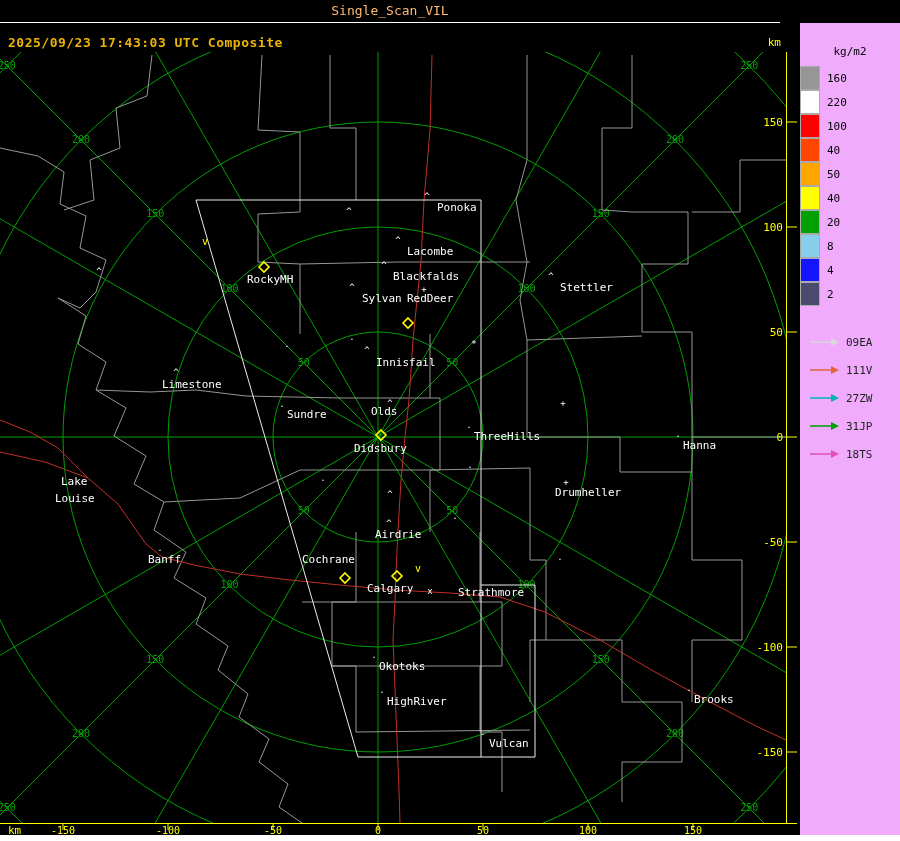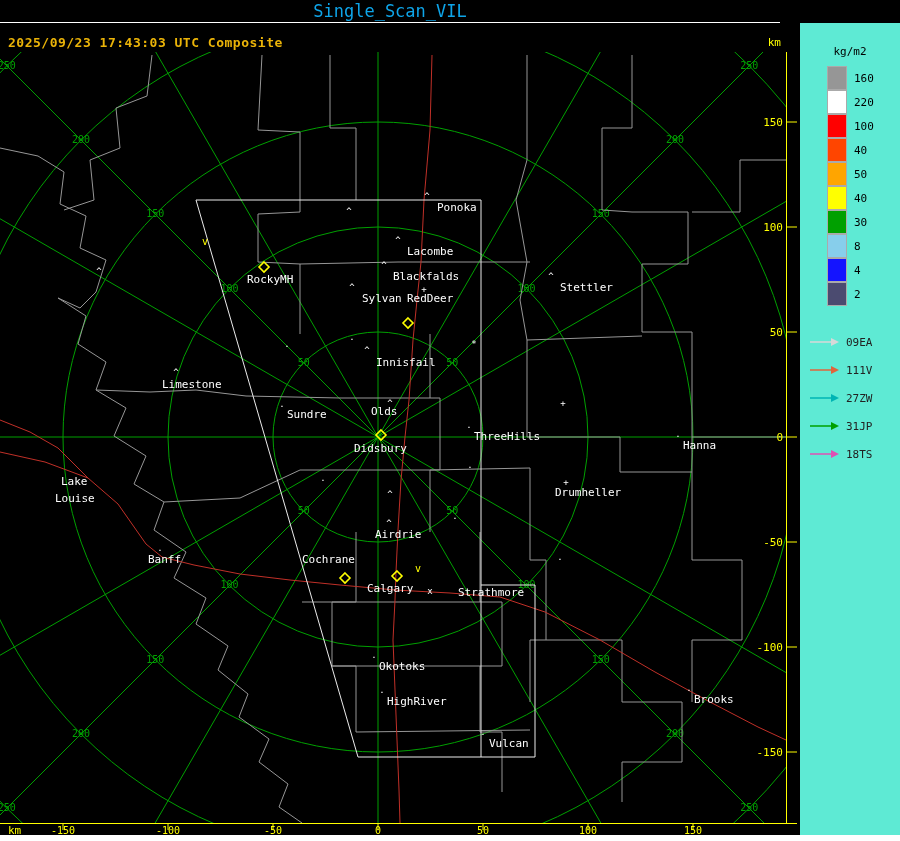--- a/index.html
+++ b/index.html
@@ -3,35 +3,35 @@
 <meta charset="utf-8">
 <style>
   html,body{margin:0;padding:0;}
   body{
     width:900px;height:841px;position:relative;overflow:hidden;
     background:#000;font-family:"DejaVu Sans Mono",monospace;
   }
   .titlebar{
     position:absolute;top:0;left:0;width:780px;height:22px;
     background:#000;border-bottom:1px solid #ffffff;
-    color:#0ea5e9;font-size:17px;line-height:22px;text-align:center;
+    color:#fdba74;font-size:13px;line-height:22px;text-align:center;
   }
   .timestamp{
     position:absolute;top:35px;left:8px;color:#eab308;
     font-size:13px;font-weight:bold;letter-spacing:0.5px;
   }
   #map-svg{position:absolute;top:0;left:0;}
   #map-svg text{font-family:"DejaVu Sans Mono",monospace;}
   .panel{
     position:absolute;left:800px;top:23px;width:100px;height:818px;
-    background:#5eead4;color:#000;
+    background:#f0abfc;color:#000;
   }
   .cb-title{font-size:11px;text-align:center;margin-top:22px;}
   #colorbar{margin-top:8px;}
-  .cb-row{display:flex;align-items:center;height:24px;padding-left:27px;}
+  .cb-row{display:flex;align-items:center;height:24px;padding-left:0;}
   .cb-swatch{width:20px;height:24px;border:1px solid #aaaaaa;box-sizing:border-box;flex:none;}
   .cb-label{font-size:11px;margin-left:7px;}
   #tracks{margin-top:22px;}
   .track-row{display:flex;align-items:center;height:28px;padding-left:8px;}
   .track-label{font-size:11px;margin-left:6px;color:#222;}
   .bottom-strip{
     position:absolute;left:0;top:835px;width:900px;height:6px;background:#ffffff;
   }
 </style>
 </head>
@@ -243,21 +243,21 @@
       <div class="cb-row">
         <span class="cb-swatch" style="background: rgb(255, 165, 0);"></span>
         <span class="cb-label">50</span>
       </div>
       <div class="cb-row">
         <span class="cb-swatch" style="background: rgb(255, 255, 0);"></span>
         <span class="cb-label">40</span>
       </div>
       <div class="cb-row">
         <span class="cb-swatch" style="background: rgb(0, 160, 0);"></span>
-        <span class="cb-label">30</span>
+        <span class="cb-label">20</span>
       </div>
       <div class="cb-row">
         <span class="cb-swatch" style="background: rgb(135, 206, 235);"></span>
         <span class="cb-label">8</span>
       </div>
       <div class="cb-row">
         <span class="cb-swatch" style="background: rgb(20, 20, 255);"></span>
         <span class="cb-label">4</span>
       </div>
       <div class="cb-row">

